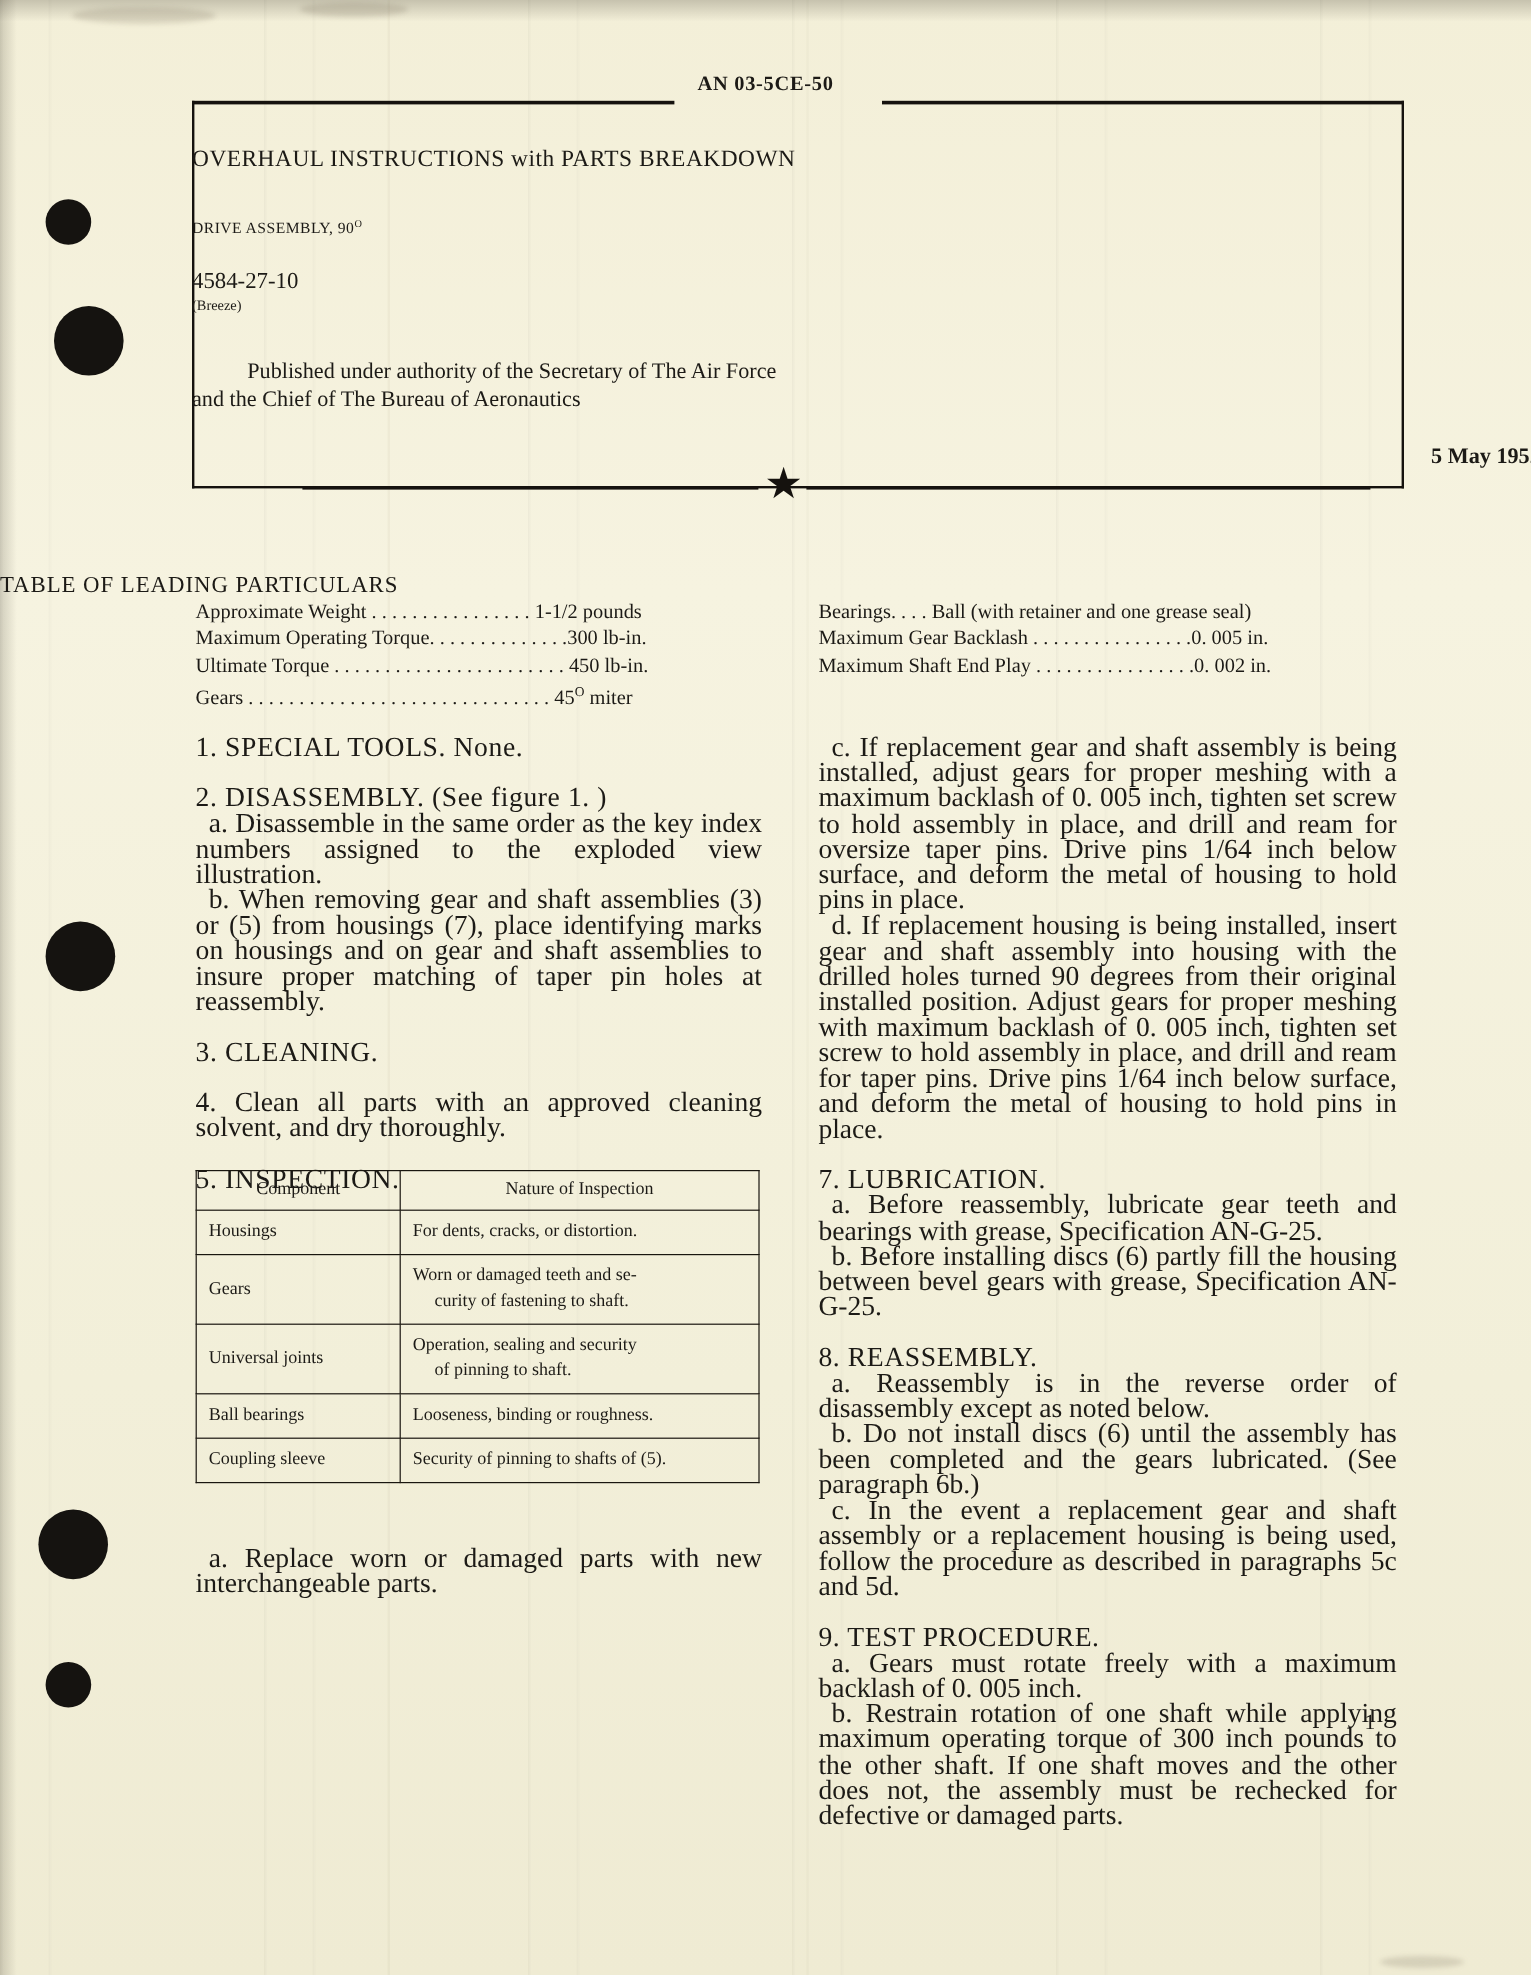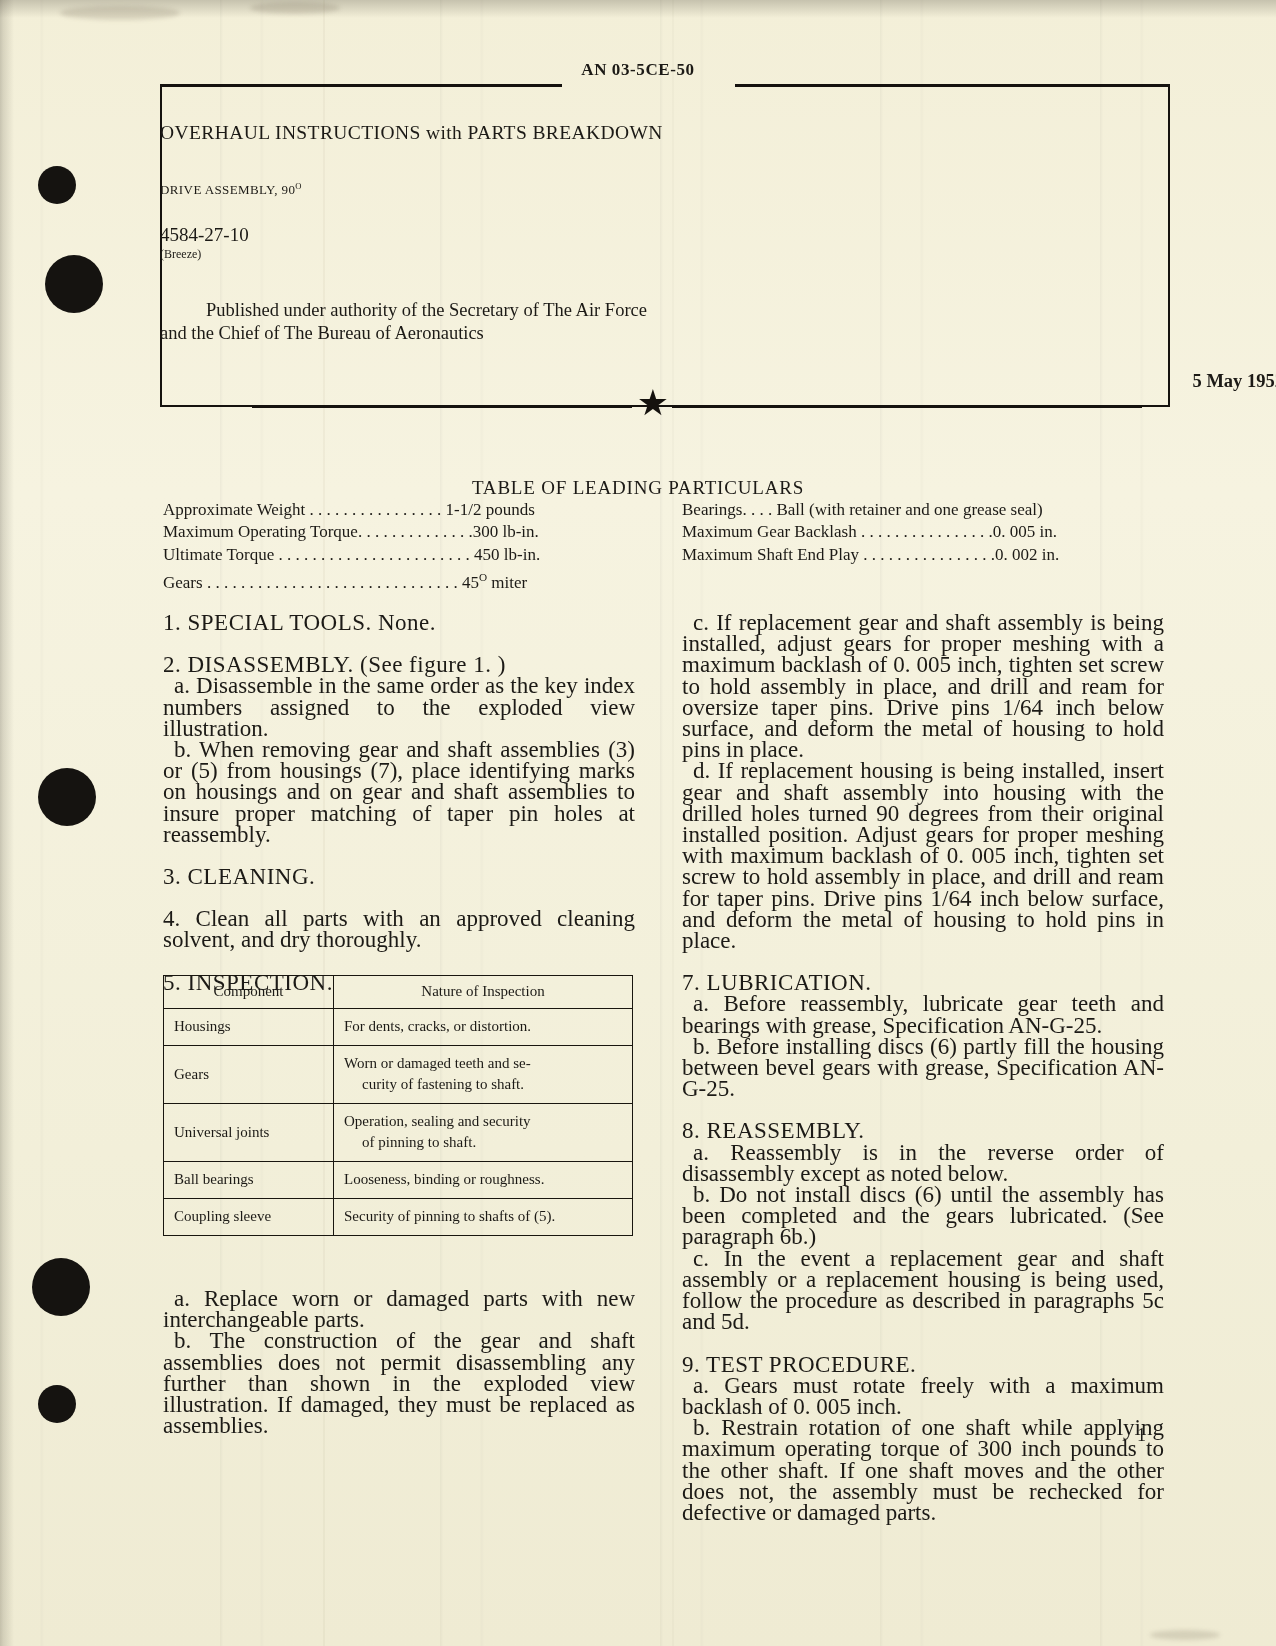--- a/index.html
+++ b/index.html
@@ -114,21 +114,21 @@
     font-size: 36px;
     line-height: 30px;
     text-align: center;
   }
 
   
   .tlp-title {
     position: absolute;
     left: 0; right: 0;
     top: 477px;
-    text-align: center;
+    text-align: left;
     font-size: 19px;
     letter-spacing: 0.8px;
   }
   .tlp {
     position: absolute;
     top: 499px;
     font-size: 17px;
     line-height: 22.4px;
   }
   .tlp.left  { left: 163px; width: 500px; }
@@ -299,21 +299,20 @@
           <span class="hang">
             <span>Security of pinning to shafts of  (5).</span>
           </span>
         </td>
     </tr>
   </tbody>
 </table>
 
 <div class="col left" style="top:1288px;">
   <p class="ind">a.  Replace worn or damaged parts with new interchangeable parts.</p>
-  <p class="ind">b.  The construction of the gear and shaft assemblies does not permit disassembling any further than shown in the exploded view illustration.  If damaged, they must be replaced as assemblies.</p>
 </div>
 
 <div class="col right">
   <p class="ind">c.  If replacement gear and shaft assembly is being installed, adjust gears for proper meshing with a maximum backlash of 0. 005 inch, tighten set screw to hold assembly in place, and drill and ream for oversize taper pins.  Drive pins 1/64 inch below surface, and deform the metal of housing to hold pins in place.</p>
   <p class="ind">d.  If replacement housing is being installed, insert gear and shaft assembly into housing with the drilled holes turned  90 degrees from their original installed position.  Adjust gears for proper meshing with maximum backlash of 0. 005 inch, tighten set screw to hold assembly in place, and drill and ream for taper pins.  Drive pins 1/64 inch below surface, and deform the metal of housing to hold pins in place.</p>
   <div class="gap"></div>
   <p class="head">7.  LUBRICATION.</p>
   <p class="ind">a.  Before reassembly, lubricate gear teeth and bearings with grease, Specification AN-G-25.</p>
   <p class="ind">b.  Before installing discs (6) partly fill the housing between bevel gears with grease, Specification AN-G-25.</p>
   <div class="gap"></div>

